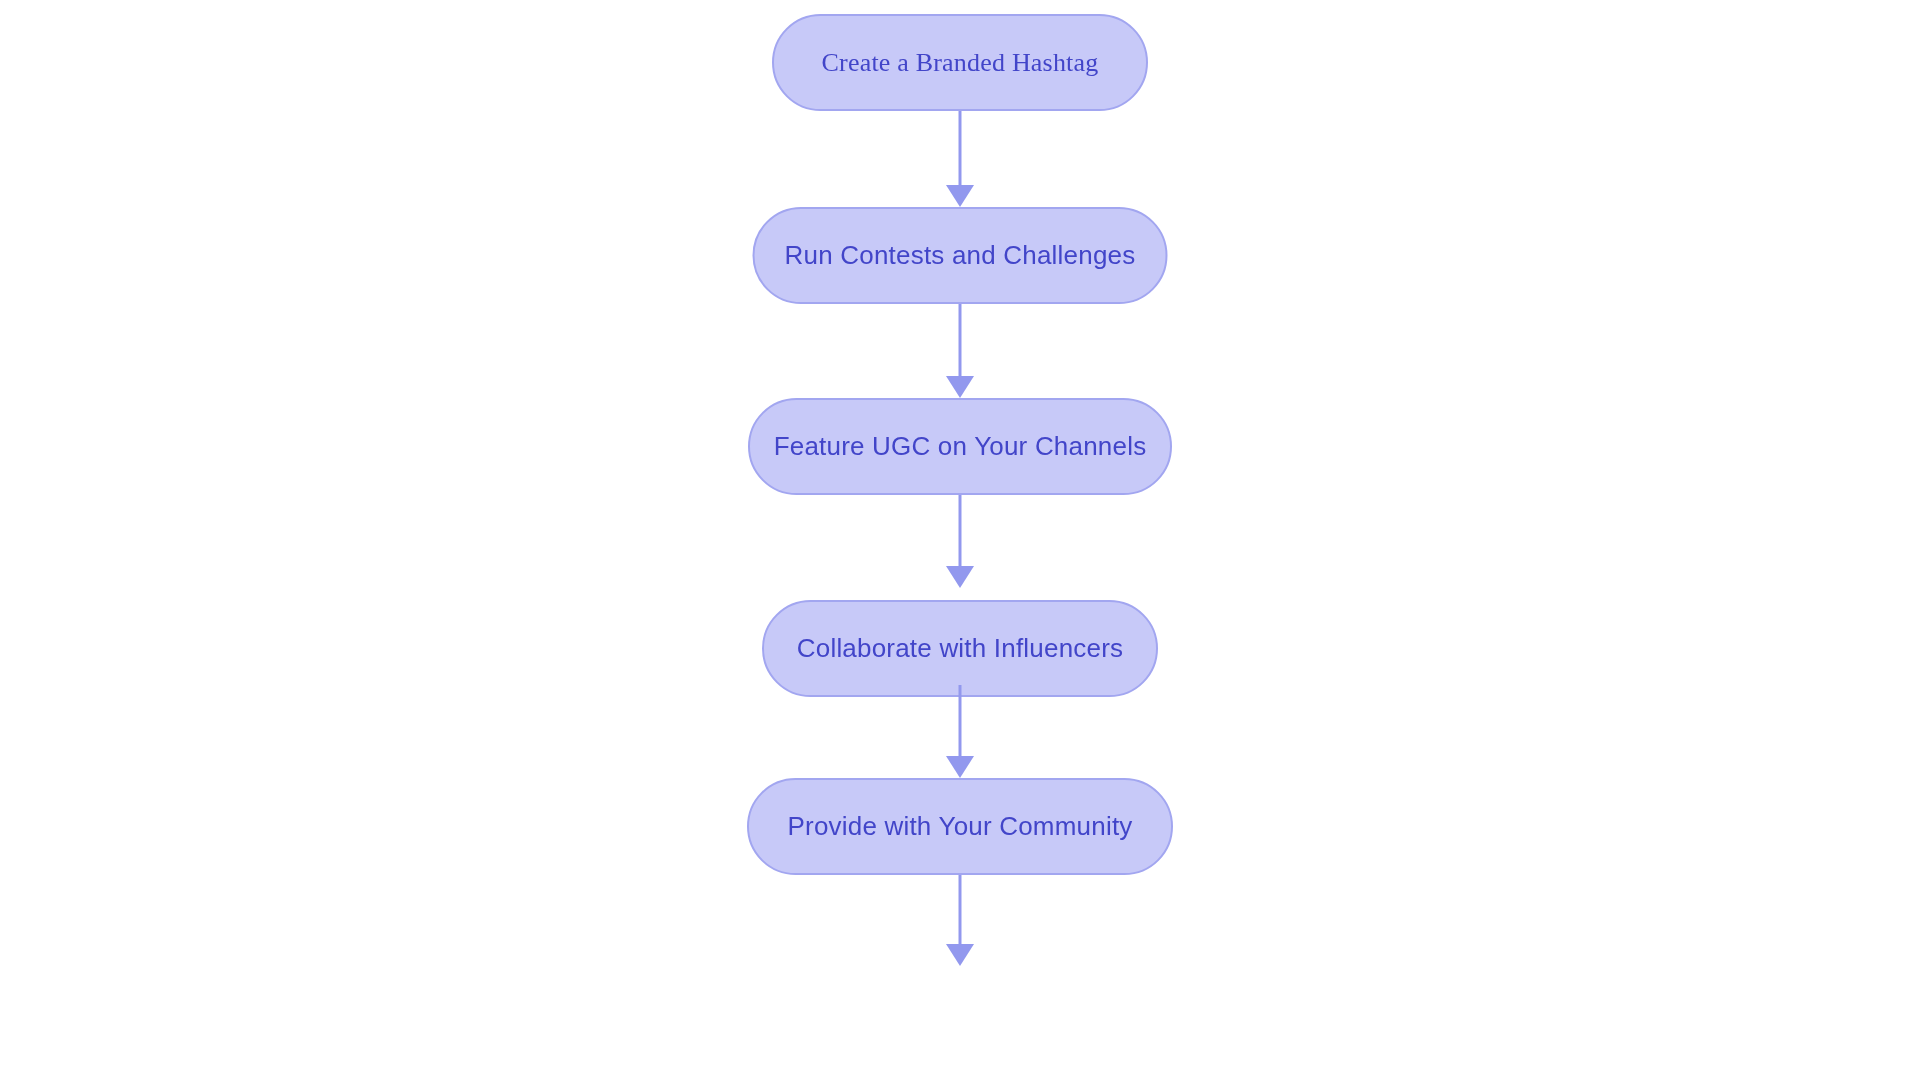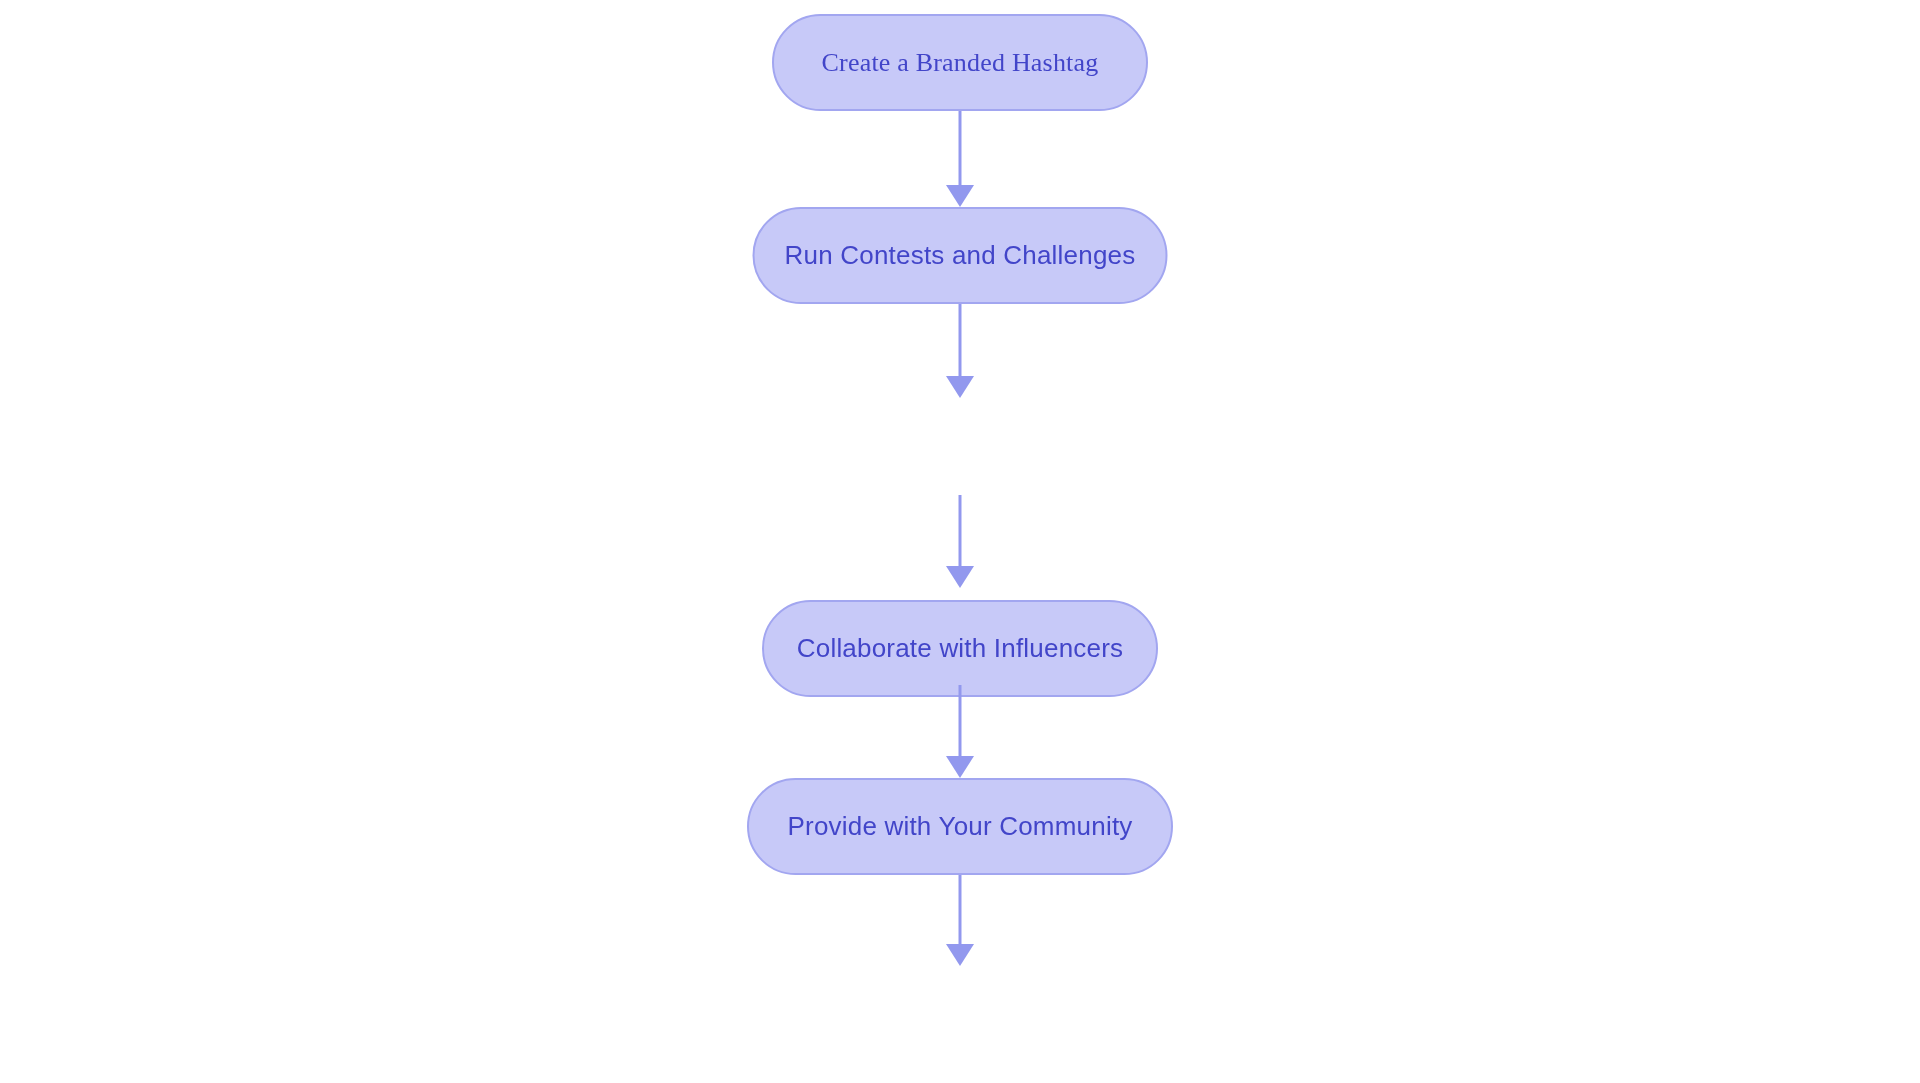--- a/index.html
+++ b/index.html
@@ -79,20 +79,23 @@
 
   <div class="node n2">
     <span class="node-label">Run Contests and Challenges</span>
   </div>
 
   <svg class="arrow a2" width="30" height="94" viewBox="0 0 30 94">
     <line x1="15" y1="0" x2="15" y2="74"></line>
     <polygon points="1,72 29,72 15,94"></polygon>
   </svg>
 
+  <div class="node n3">
+    <span class="node-label">Feature UGC on Your Channels</span>
+  </div>
 
   <svg class="arrow a3" width="30" height="93" viewBox="0 0 30 93">
     <line x1="15" y1="0" x2="15" y2="73"></line>
     <polygon points="1,71 29,71 15,93"></polygon>
   </svg>
 
   <div class="node n4">
     <span class="node-label">Collaborate with Influencers</span>
   </div>
 

